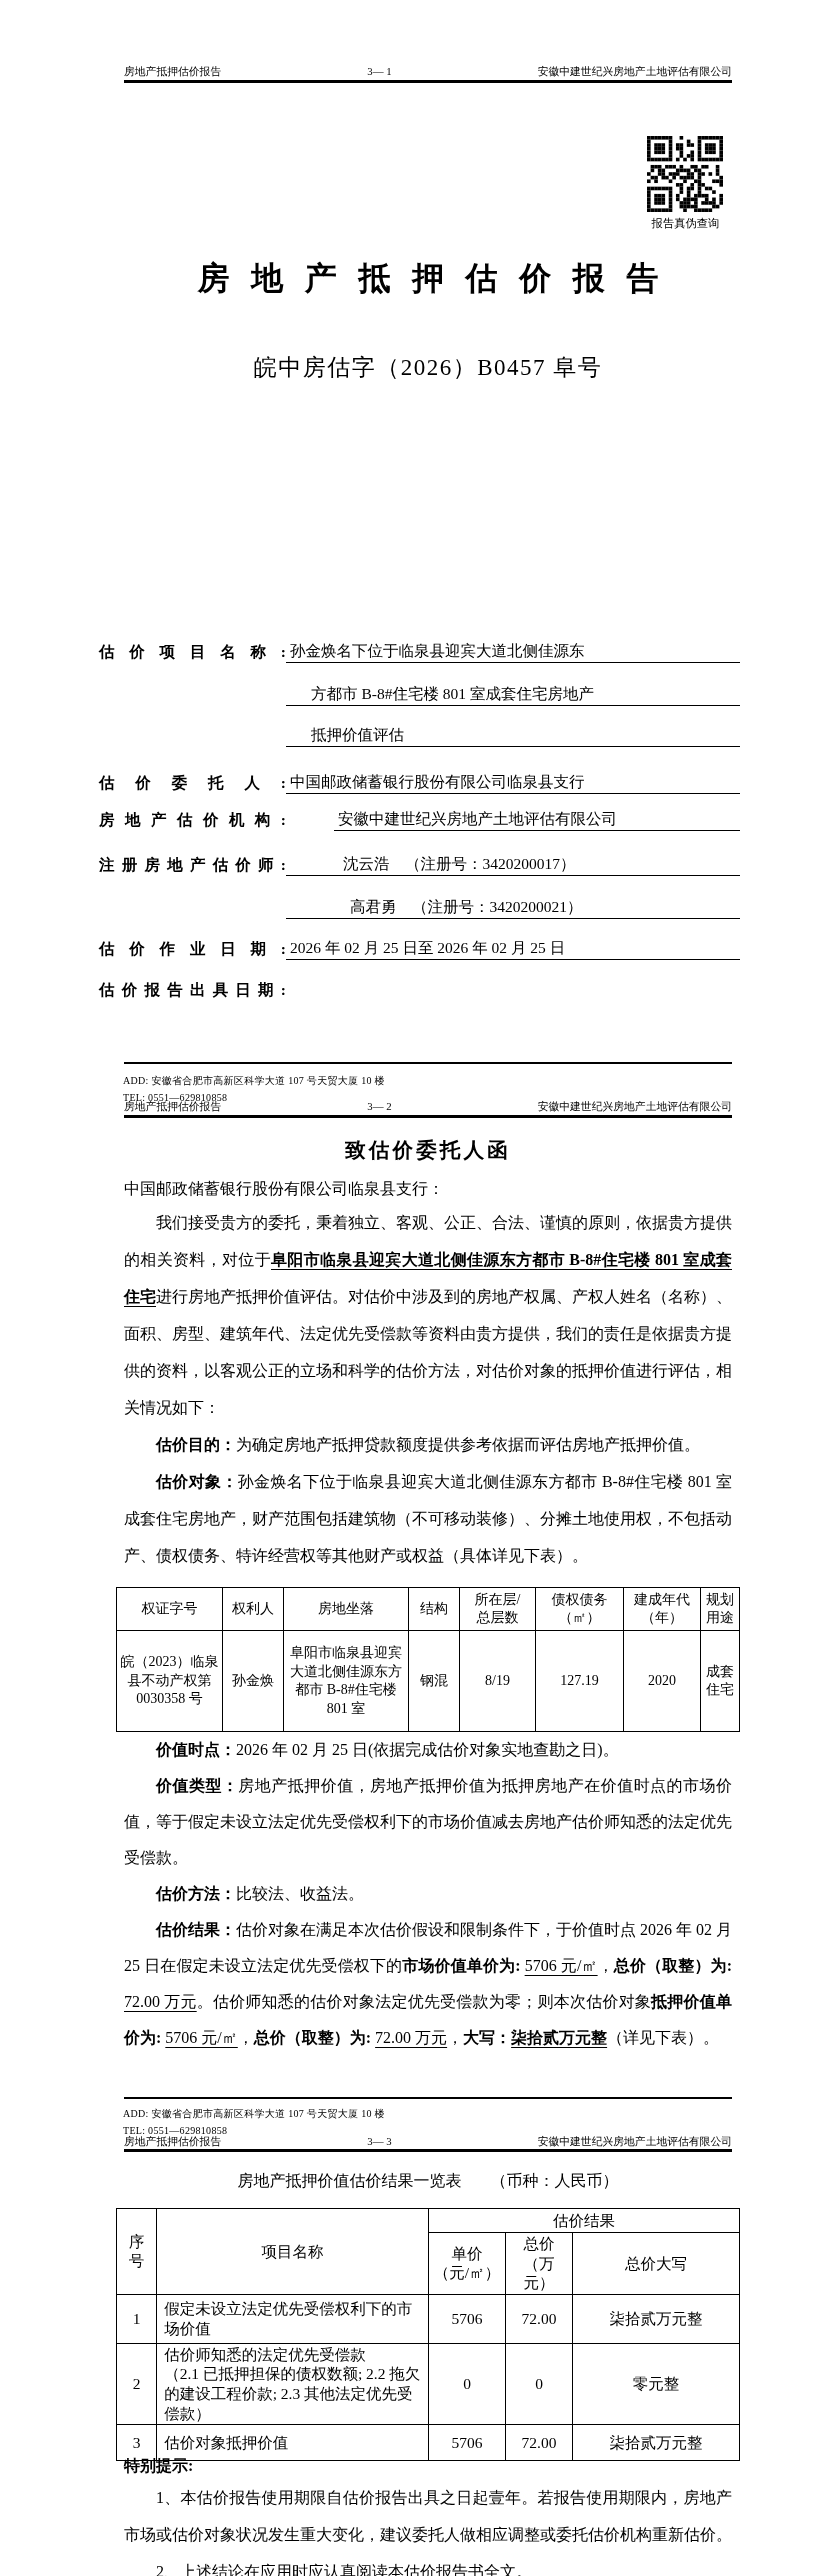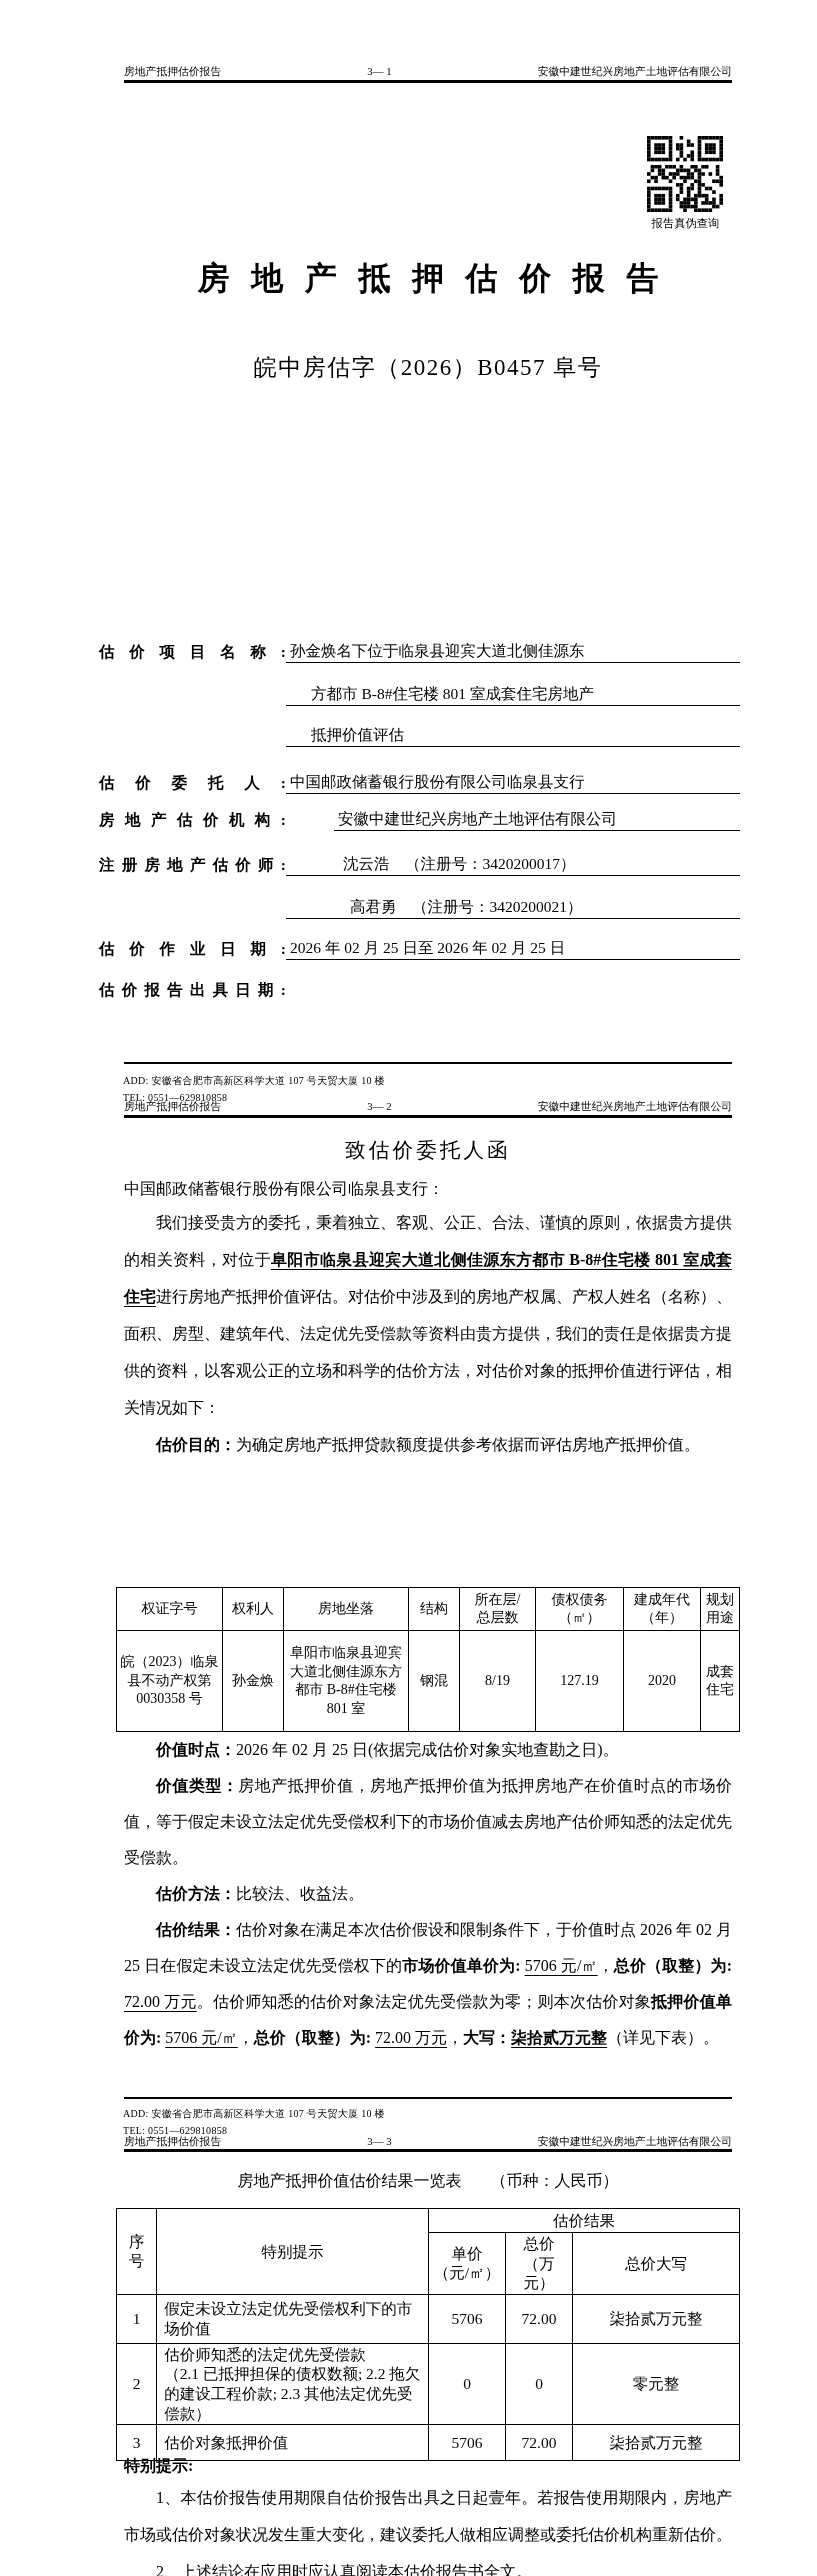--- a/index.html
+++ b/index.html
@@ -18,21 +18,21 @@
   .cover-title{left:124px;width:608px;text-align:center;font-size:32px;font-weight:bold;
                letter-spacing:21.6px;padding-left:21.6px;box-sizing:border-box;white-space:nowrap;}
   .doc-num{left:124px;width:608px;text-align:center;font-size:23px;letter-spacing:1.5px;}
   .fields{left:99px;width:641px;}
   .frow{position:absolute;left:0;width:100%;display:flex;align-items:flex-end;height:25px;}
   .flabel{width:187px;font-size:15.5px;font-weight:bold;text-align:justify;text-align-last:justify;
           flex:none;line-height:23px;}
   .fval{flex:1;border-bottom:1.5px solid #000;font-size:15.5px;line-height:23px;white-space:nowrap;
         padding-left:4.1px;box-sizing:border-box;}
   
-  .letter-title{left:124px;width:608px;text-align:center;font-size:20.6px;font-weight:normal;letter-spacing:3.1px;}
+  .letter-title{left:124px;width:608px;text-align:center;font-size:20.6px;font-weight:bold;letter-spacing:3.1px;}
   .salutation{left:124px;width:608px;font-size:16px;line-height:21.6px;}
   .flow{left:124px;width:608px;font-size:16px;text-align:justify;}
   .flow p{margin:0;text-indent:2em;}
   #letter-block1{line-height:37px;}
   #letter-block2{line-height:36px;}
   .b{font-weight:bold;}
   .u{text-decoration:underline;text-underline-offset:3.6px;text-decoration-thickness:1px;}
   
   table{border-collapse:collapse;table-layout:fixed;background:#fff;}
   td,th{border:1px solid #000;text-align:center;vertical-align:middle;font-weight:normal;
@@ -339,20 +339,21 @@
     <span>安徽中建世纪兴房地产土地评估有限公司</span>
   </div>
   <div class="abs hrule" style="top:1115px;"></div>
 
   <div class="abs letter-title" style="top:1136px;">致估价委托人函</div>
   <div class="abs salutation" style="top:1178px;">中国邮政储蓄银行股份有限公司临泉县支行：</div>
 
   <div class="abs flow" id="letter-block1" style="top:1204px;">
       <p><span>我们接受贵方的委托，秉着独立、客观、公正、合法、谨慎的原则，依据贵方提供的相关资料，对位于</span><span class="b u">阜阳市临泉县迎宾大道北侧佳源东方都市 B-8#住宅楼 801 室成套住宅</span><span>进行房地产抵押价值评估。对估价中涉及到的房地产权属、产权人姓名（名称）、面积、房型、建筑年代、法定优先受偿款等资料由贵方提供，我们的责任是依据贵方提供的资料，以客观公正的立场和科学的估价方法，对估价对象的抵押价值进行评估，相关情况如下：</span></p>
       <p><span class="b">估价目的：</span><span>为确定房地产抵押贷款额度提供参考依据而评估房地产抵押价值。</span></p>
+      <p><span class="b">估价对象：</span><span>孙金焕名下位于临泉县迎宾大道北侧佳源东方都市 B-8#住宅楼 801 室成套住宅房地产，财产范围包括建筑物（不可移动装修）、分摊土地使用权，不包括动产、债权债务、特许经营权等其他财产或权益（具体详见下表）。</span></p>
     </div>
 
   <table class="abs" id="property-table" style="top:1587px;">
     <colgroup>
       <col style="width:106px">
         <col style="width:61px">
         <col style="width:125px">
         <col style="width:51px">
       <col style="width:76px">
         <col style="width:88px">
@@ -418,21 +419,21 @@
       <col style="width:40px">
         <col style="width:272px">
         <col style="width:77px">
         <col style="width:67px">
         <col style="width:167px">
     </colgroup>
     <thead>
       <tr style="height:24px;">
         <th rowspan="2" class="pre">序
 号</th>
-        <th rowspan="2">特别提示</th>
+        <th rowspan="2">项目名称</th>
         <th colspan="3">估价结果</th>
       </tr>
       <tr style="height:47px;">
         <th class="pre">单价
 （元/㎡）</th>
         <th class="pre">总价
 （万元）</th>
         <th>总价大写</th>
       </tr>
     </thead>

